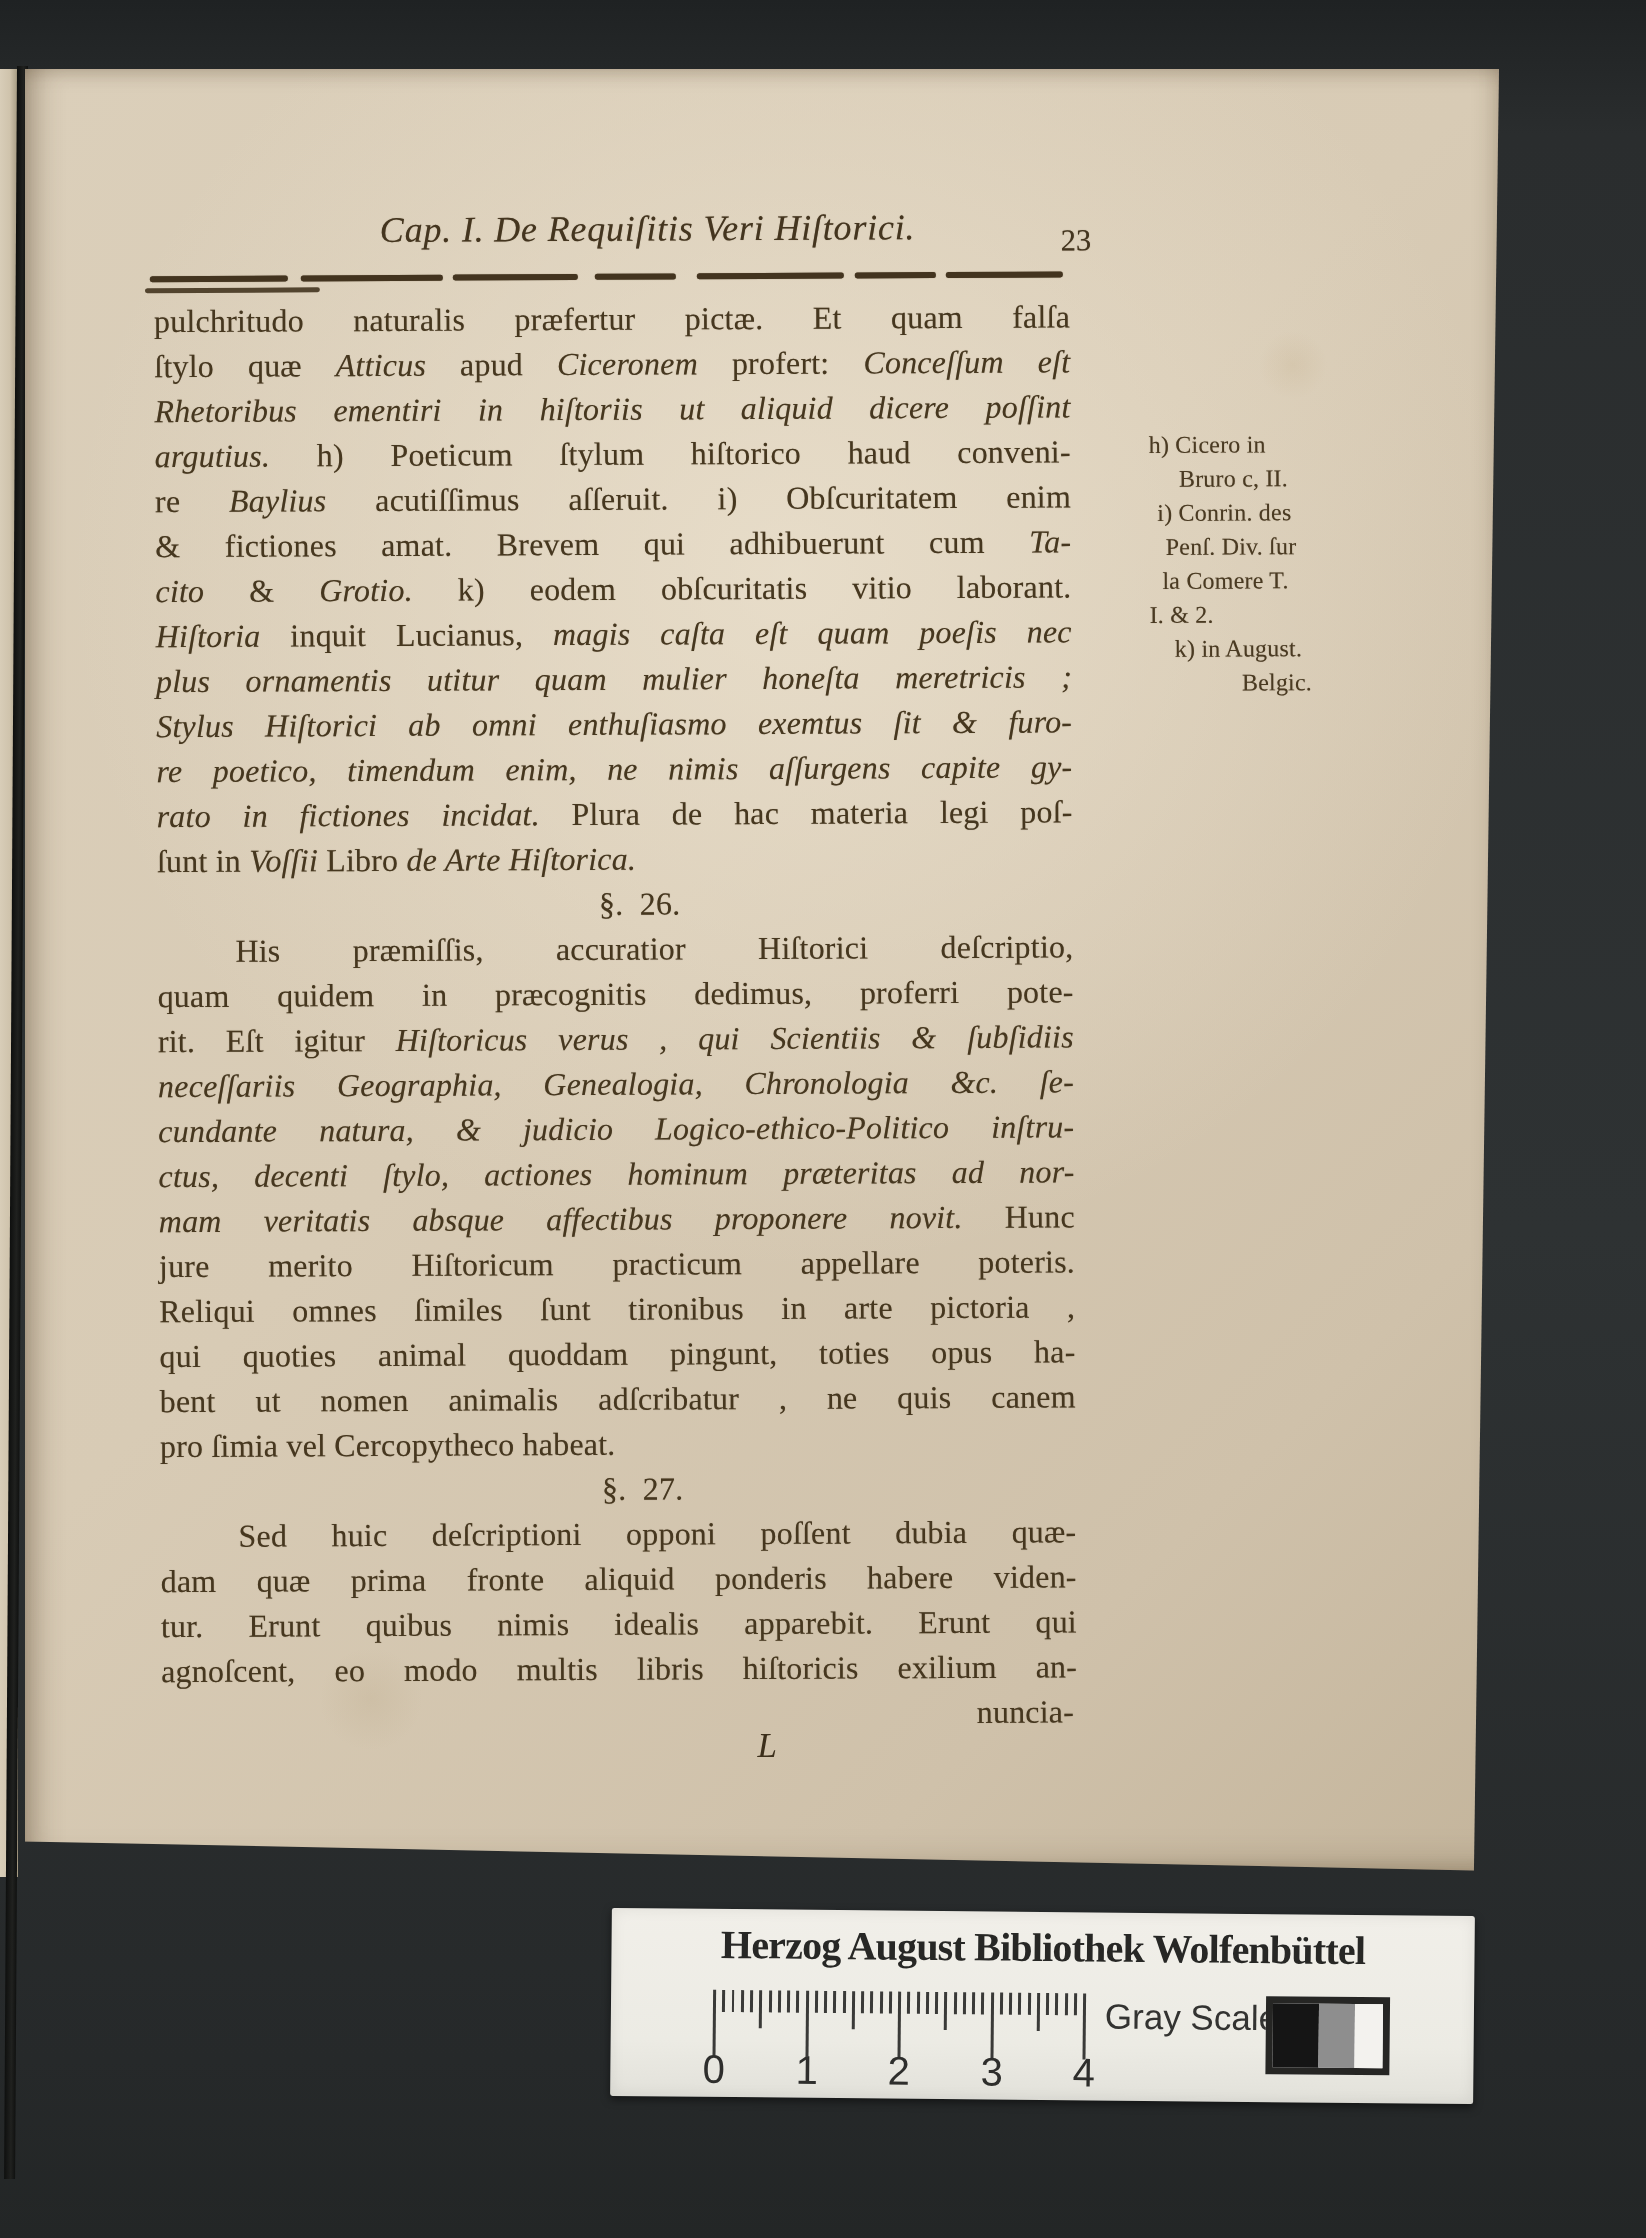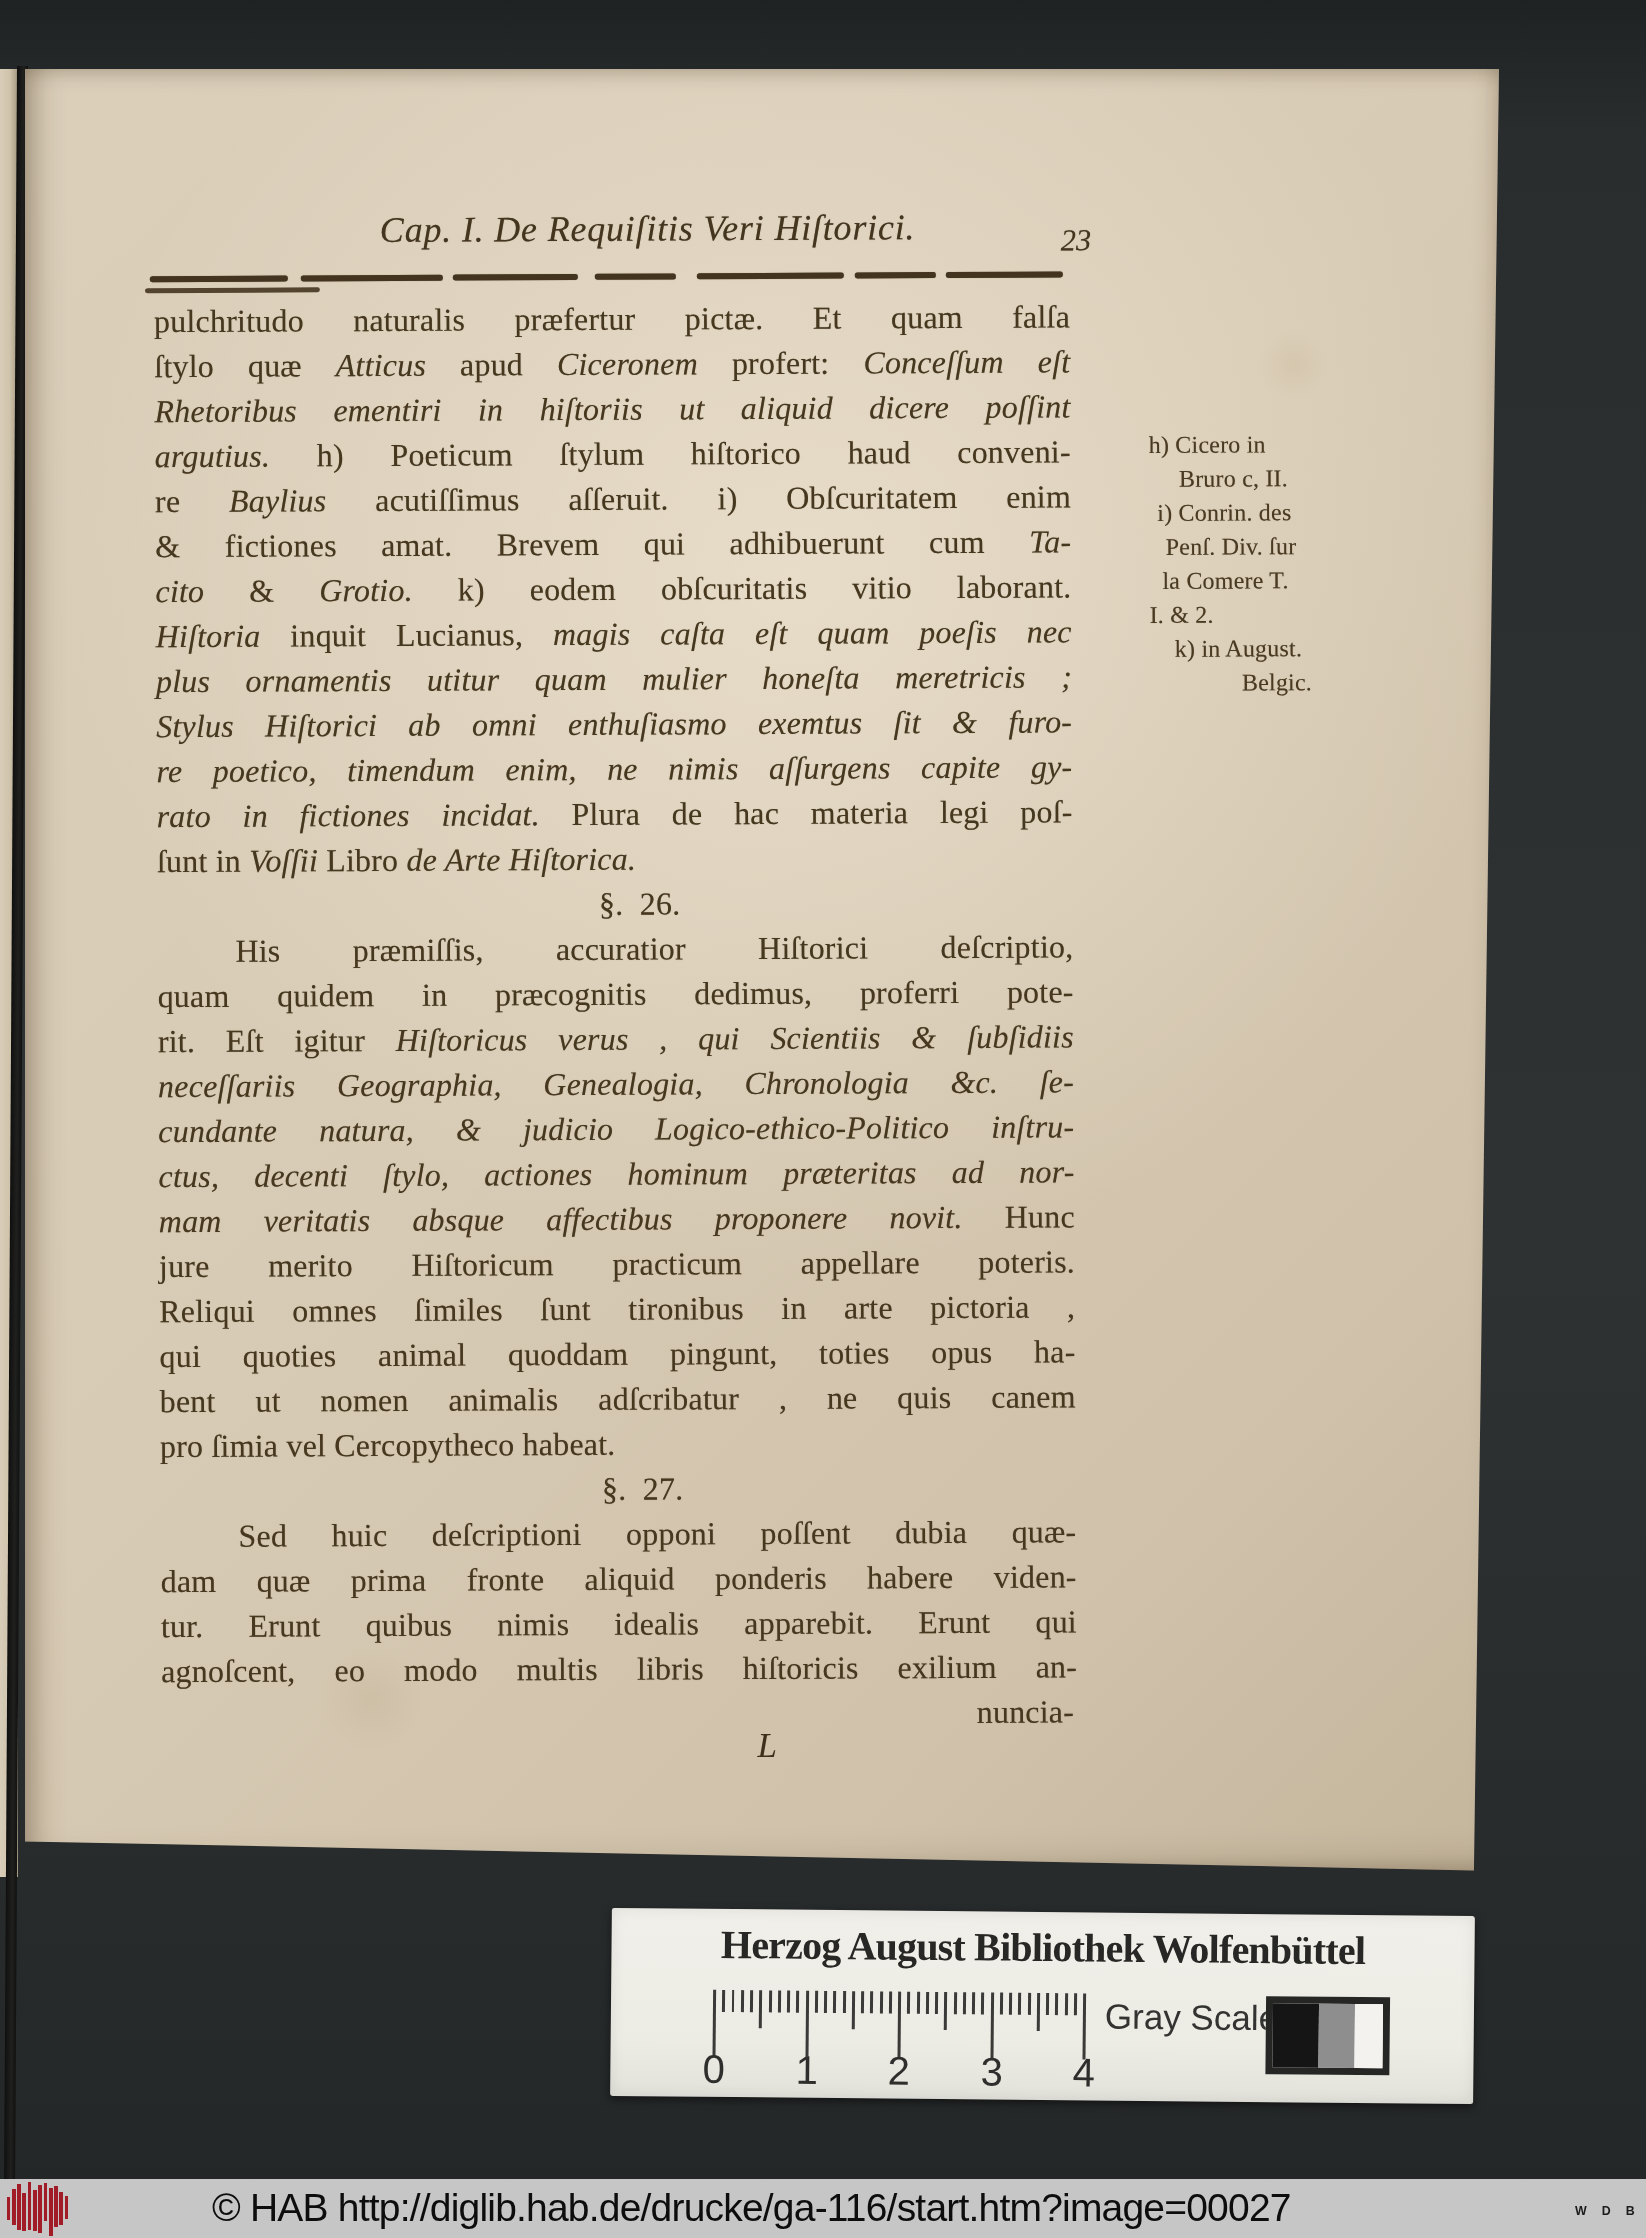--- a/index.html
+++ b/index.html
@@ -37,21 +37,21 @@
     clip-path:polygon(0 0,100% 0,98.3% 99.8%,0 98.2%);
   }
   .page-content{position:absolute;inset:0;transform:rotate(-0.3deg);transform-origin:50% 45%;}
 
   .header-title{
     position:absolute;left:165px;top:138px;width:922px;text-align:center;
     font-style:italic;font-size:36px;letter-spacing:0.8px;color:#44351f;
     text-shadow:0 0 0.8px rgba(58,44,20,.5);
   }
   .page-number{
-    position:absolute;left:1039px;top:156px;font-style:italic;font-size:30.5px;color:#44351f;
+    position:absolute;left:1039px;top:156px;font-size:30.5px;color:#44351f;
     text-shadow:0 0 0.8px rgba(58,44,20,.5);
   }
   .header-rule{position:absolute;left:128px;top:204px;width:939px;height:21.4px;}
   .header-rule .dash{display:inline-block;height:5.8px;background:#43341f;border-radius:2.5px;vertical-align:top;margin-top:0;box-shadow:0 0 0.8px rgba(58,44,20,.6);}
   .header-rule .subdash{position:absolute;left:-5px;top:11.5px;width:175px;height:5px;background:#43341f;border-radius:2.5px;opacity:.9;}
 
   .body-text{
     position:absolute;left:132px;top:227px;width:916px;
     font-size:32px;line-height:45px;color:#46371f;letter-spacing:0.2px;
     text-shadow:0 0 0.8px rgba(58,44,20,.42);
@@ -249,33 +249,15 @@
         <div class="num" style="left: 355px;">4</div>
       </div>
     <div class="gs-label">Gray Scale</div>
     <div class="gs-patch">
       <div class="gs-black"></div>
       <div class="gs-gray"></div>
       <div class="gs-white"></div>
     </div>
   </div>
 
-  <div class="footer-bar">
-    <div class="hab-logo" id="hab-logo">
-        <div class="bar" style="height: 23px; margin-top: 15px;"></div>
-        <div class="bar" style="height: 36px; margin-top: 6.6px;"></div>
-        <div class="bar" style="height: 46px; margin-top: 1.6px;"></div>
-        <div class="bar" style="height: 38px; margin-top: 10.7px;"></div>
-        <div class="bar" style="height: 48px; margin-top: 0px;"></div>
-        <div class="bar" style="height: 41px; margin-top: 7.4px;"></div>
-        <div class="bar" style="height: 48px; margin-top: 2.5px;"></div>
-        <div class="bar" style="height: 38px; margin-top: 0.8px;"></div>
-        <div class="bar" style="height: 48px; margin-top: 5.8px;"></div>
-        <div class="bar" style="height: 41px; margin-top: 4.1px;"></div>
-        <div class="bar" style="height: 33px; margin-top: 10px;"></div>
-        <div class="bar" style="height: 23px; margin-top: 14px;"></div>
-      </div>
-    <div class="caption">© HAB http://diglib.hab.de/drucke/ga-116/start.htm?image=00027</div>
-    <div class="wdb-mark">W D B</div>
-  </div>
 
 </div>
 
 
 </body></html>

